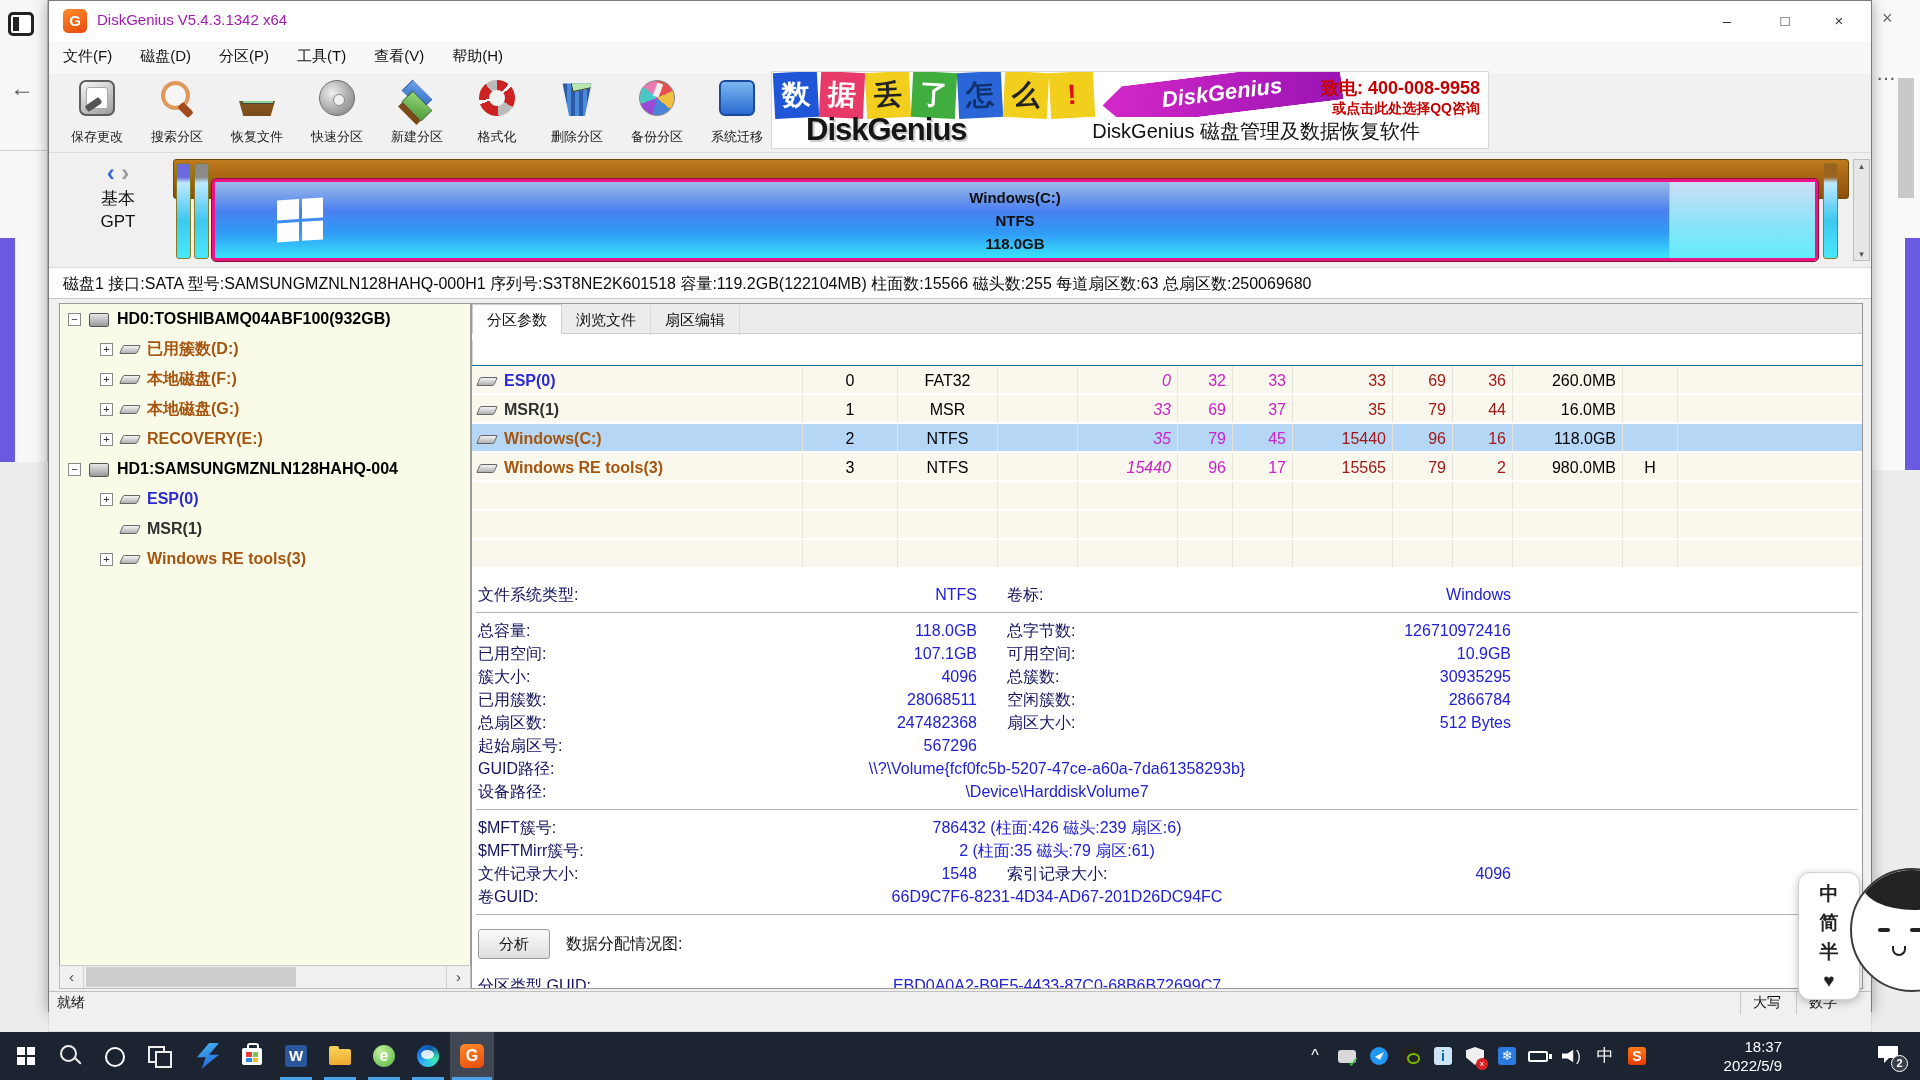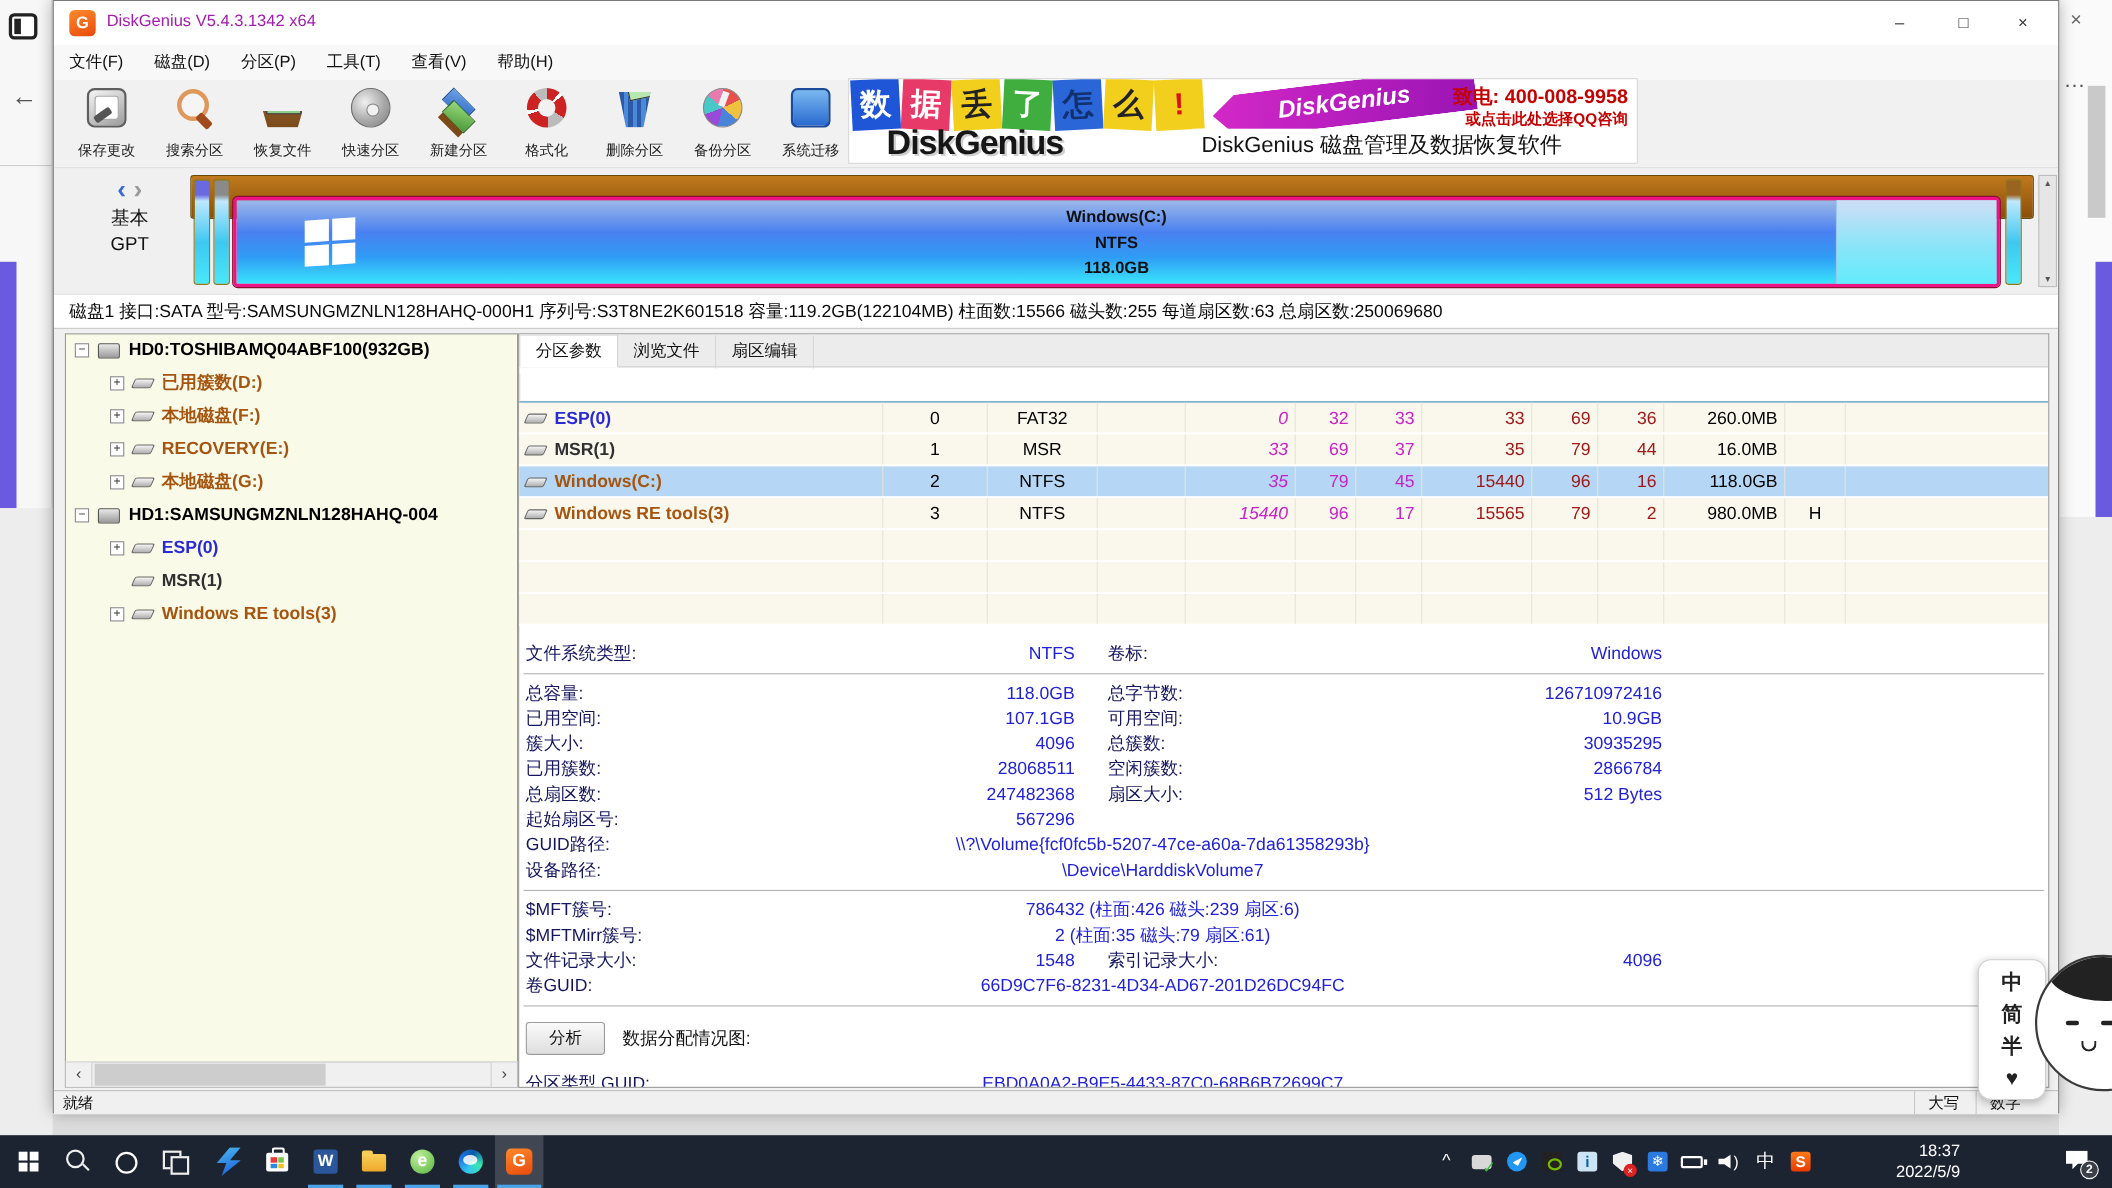--- a/index.html
+++ b/index.html
@@ -156,21 +156,21 @@
 
   #analysisrow { position:relative; margin-top:14px; height:32px; }
   #analyze-btn { position:absolute; left:6px; top:0; width:72px; height:30px; background:linear-gradient(#fafafa,#dedede); border:1px solid #9a9a9a; border-radius:3px; font-size:15px; text-align:center; line-height:28px; color:#111; }
   #analysis-caption { position:absolute; left:94px; top:5px; font-size:16px; color:#141414; }
 
   #clippedline { position:absolute; left:0; bottom:-11px; width:100%; height:24px; font-size:16px; display:flex; line-height:22px;margin-top:48px; }
   #clippedline .l { width:215px; padding-left:6px; color:#14145f; }
   #clippedline .v { width:740px; text-align:center; color:#2121d6; }
 
   
-  #statusbar { position:absolute; left:0; top:990px; width:100%; height:22px; background:#f0f0f0; border-top:1px solid #c0c0c0; font-size:14px; color:#111; }
+  #statusbar { position:absolute; left:0; top:990px; width:100%; height:40px; background:#f0f0f0; border-top:1px solid #c0c0c0; font-size:14px; color:#111; }
   #status-ready { position:absolute; left:8px; top:2px; }
   .statcell { position:absolute; top:0; height:22px; line-height:21px; border-left:1px solid #c8c8c8; padding:0 12px; }
   #stat-caps { right:78px; } #stat-num { right:22px; }
 
   
   #taskbar { position:absolute; left:0; top:1032px; width:1920px; height:48px; background:#1d2431; }
   .tk { position:absolute; top:0; width:44px; height:48px; }
   .tk .under { position:absolute; bottom:0; left:6px; width:32px; height:3px; background:#4aa3e8; }
   .tk-active { background:rgba(255,255,255,.16); }
   .start-grid { position:absolute; left:13px; top:15px; width:18px; height:18px; display:grid; grid-template-columns:1fr 1fr; grid-template-rows:1fr 1fr; gap:2px; }
@@ -348,22 +348,22 @@
         <div class="dn">▾</div>
       </div>
     </div>
 
     <div id="diskinfo">磁盘1 接口:SATA 型号:SAMSUNGMZNLN128HAHQ-000H1 序列号:S3T8NE2K601518 容量:119.2GB(122104MB) 柱面数:15566 磁头数:255 每道扇区数:63 总扇区数:250069680</div>
 
     <div id="tree">
         <div class="titem lv0"><span class="exp">−</span><span class="icon-disk"></span><span class="t-black">HD0:TOSHIBAMQ04ABF100(932GB)</span></div>
         <div class="titem lv1"><span class="exp">+</span><span class="icon-part"></span><span class="t-brown">已用簇数(D:)</span></div>
         <div class="titem lv1"><span class="exp">+</span><span class="icon-part"></span><span class="t-brown">本地磁盘(F:)</span></div>
+        <div class="titem lv1"><span class="exp">+</span><span class="icon-part"></span><span class="t-brown">本地磁盘(G:)</span></div>
         <div class="titem lv1"><span class="exp">+</span><span class="icon-part"></span><span class="t-brown">RECOVERY(E:)</span></div>
-        <div class="titem lv1"><span class="exp">+</span><span class="icon-part"></span><span class="t-brown">本地磁盘(G:)</span></div>
         <div class="titem lv0"><span class="exp">−</span><span class="icon-disk"></span><span class="t-black">HD1:SAMSUNGMZNLN128HAHQ-004</span></div>
         <div class="titem lv1"><span class="exp">+</span><span class="icon-part"></span><span class="t-blue">ESP(0)</span></div>
         <div class="titem lv1"><span class="noexp"></span><span class="icon-part"></span><span class="t-dark">MSR(1)</span></div>
         <div class="titem lv1"><span class="exp">+</span><span class="icon-part"></span><span class="t-brown">Windows RE tools(3)</span></div>
       </div>
     <div id="tree-hscroll">
       <div class="ab left">‹</div>
       <div class="thumb"></div>
       <div class="ab right">›</div>
     </div>

